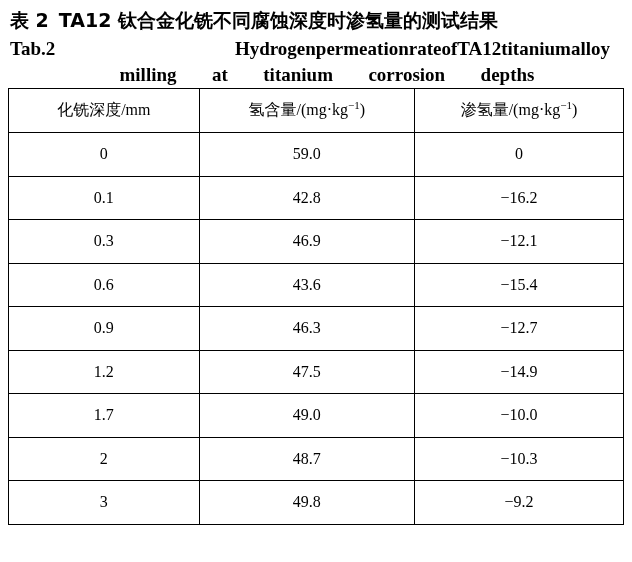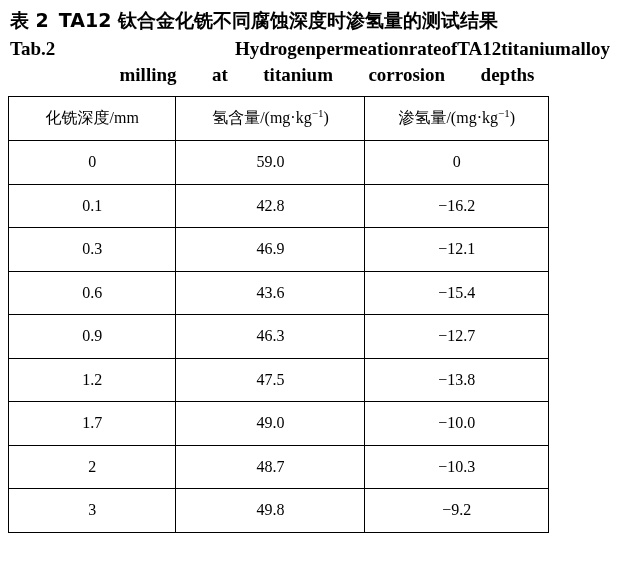--- a/index.html
+++ b/index.html
@@ -59,22 +59,22 @@
     padding-left: 30px;
     padding-right: 8px;
   }
   .caption-en-line2 .txt {
     display: inline-flex;
     justify-content: space-between;
     width: 415px;
   }
   table.data {
     border-collapse: collapse;
-    width: 541px;
-    margin-top: 9px;
+    width: 616px;
+    margin-top: 1px;
     table-layout: fixed;
   }
   table.data th, table.data td {
     border: 1px solid #000000;
     text-align: center;
     font-family: "Liberation Serif", "DejaVu Serif", serif;
     font-size: 16px;
     padding: 0;
   }
   table.data th {
@@ -159,21 +159,21 @@
         <td>−15.4</td>
       </tr>
       <tr>
         <td>0.9</td>
         <td>46.3</td>
         <td>−12.7</td>
       </tr>
       <tr>
         <td>1.2</td>
         <td>47.5</td>
-        <td>−13.8</td>
+        <td>−14.9</td>
       </tr>
       <tr>
         <td>1.7</td>
         <td>49.0</td>
         <td>−10.0</td>
       </tr>
       <tr>
         <td>2</td>
         <td>48.7</td>
         <td>−10.3</td>

